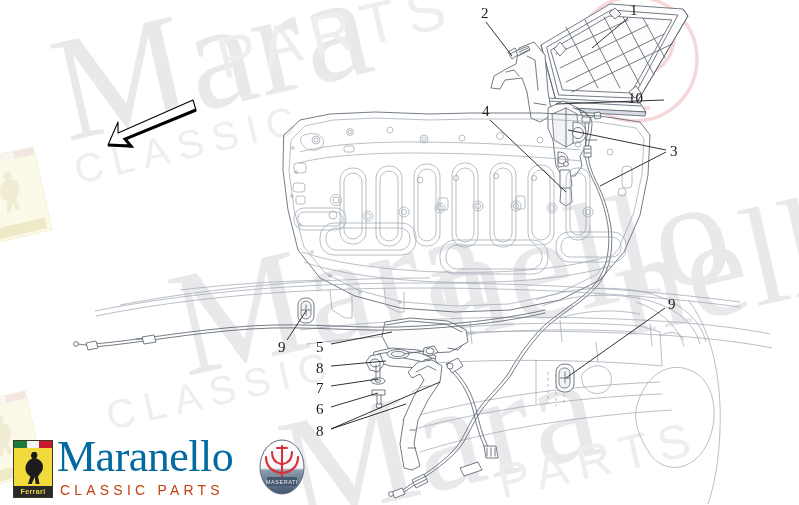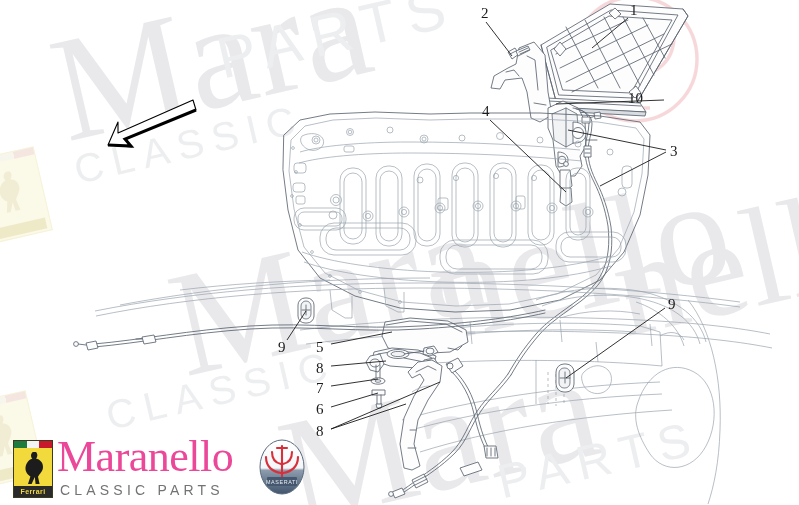--- a/index.html
+++ b/index.html
@@ -60,26 +60,26 @@
   }
   .fs-top{position:absolute;top:0;left:0;right:0;height:7px;display:flex;}
   .fs-top i{flex:1;display:block;height:100%;}
   .fs-green{background:#1f7a3d;}.fs-white{background:#f4f4f4;}.fs-red{background:#c7192b;}
   .fs-bottom{position:absolute;bottom:0;left:0;right:0;height:11px;background:#2a2a2a;
      color:#f2d93c;font-family:"Liberation Sans",sans-serif;font-size:7px;font-weight:bold;
      text-align:center;line-height:11px;letter-spacing:.4px;}
   .fs-horse{position:absolute;left:6px;top:9px;width:28px;height:37px;}
   .brand-name{
     position:absolute;left:57px;top:0px;
-    font-family:"Liberation Serif", serif;font-size:44px;color:#ec4899;
+    font-family:"Liberation Serif", serif;font-size:44px;color:#0369a1;
     letter-spacing:-0.5px;line-height:1;
   }
   .brand-sub{
     position:absolute;left:60px;top:47px;
-    font-family:"Liberation Sans", sans-serif;font-size:14px;color:#737373;
+    font-family:"Liberation Sans", sans-serif;font-size:14px;color:#c2410c;
     letter-spacing:4.2px;
   }
   .maser-logo{position:absolute;left:258px;top:3px;width:48px;height:58px;}
 </style>
 </head>
 <body>
 
 <div id="stage">
 
   <div class="wm-layer">

